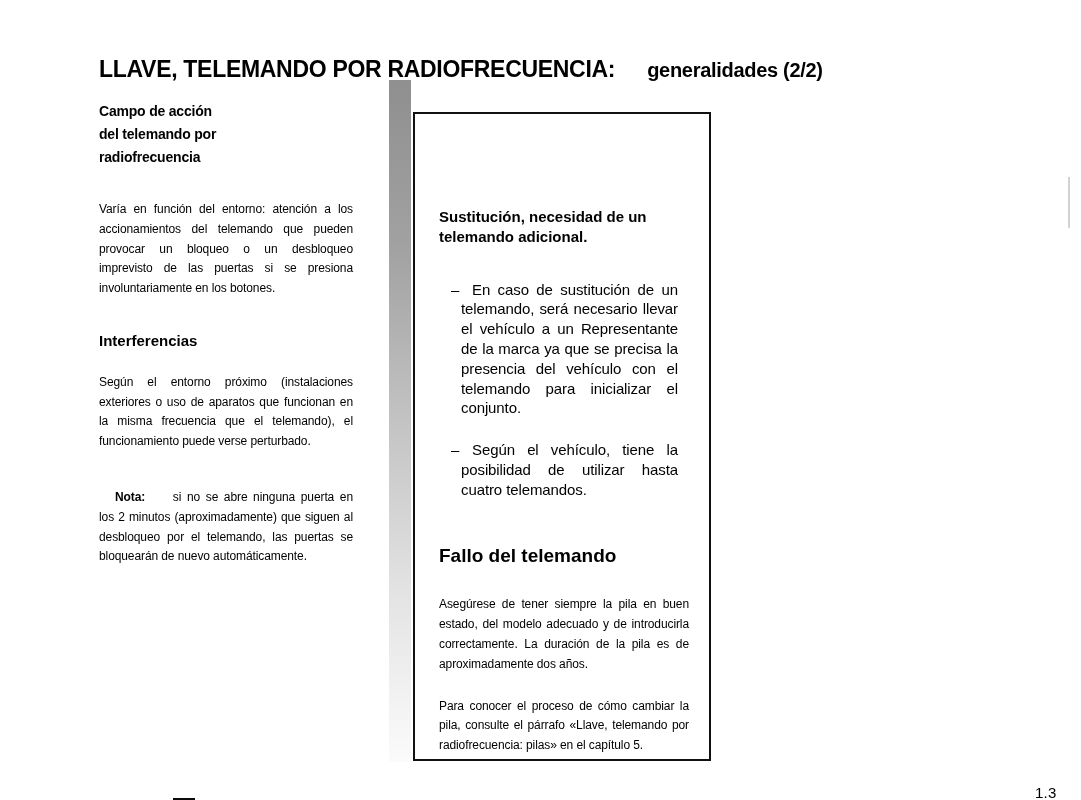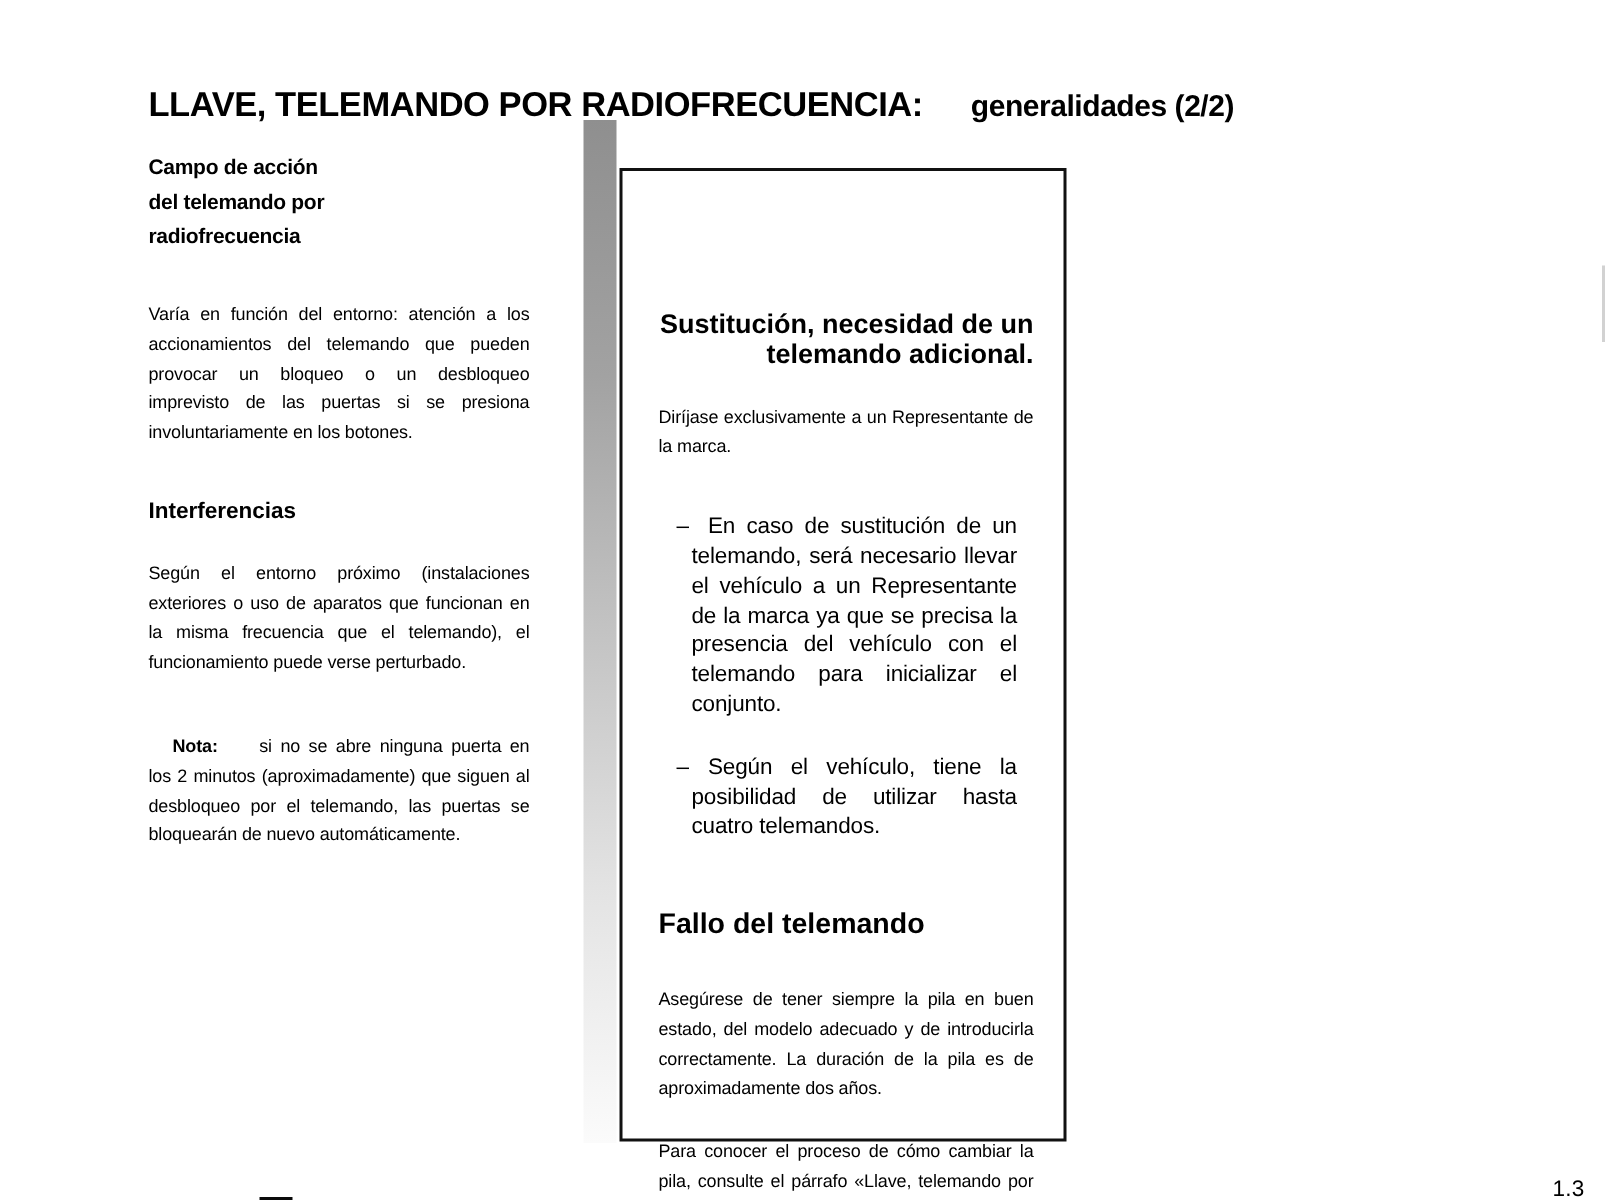--- a/index.html
+++ b/index.html
@@ -74,24 +74,24 @@
     position: absolute;
     left: 391px;
     top: 90px;
     width: 298px;
     height: 649px;
     border: 2px solid #111;
     background: #fff;
     padding: 82px 9px 0 13px;
   }
   .box-heading {
-    font-size: 18px;
+    font-size: 15px;
     line-height: 19.8px;
     font-weight: bold;
-    text-align: right;
+    text-align: left;
   }
   .bullet-list {
     list-style: none;
     margin: 0;
   }
   .bullet-item {
     position: relative;
     padding-left: 22px;
     font-size: 15px;
     line-height: 19.8px;
@@ -160,21 +160,20 @@
     <h3 class="sub-heading">Interferencias</h3>
     <p class="body-text">Según el entorno próximo (instalaciones exteriores o uso de aparatos que funcionan en la misma frecuencia que el telemando), el funcionamiento puede verse perturbado.</p>
 
     <p class="body-text note-para"><span class="inline-bold">Nota:</span><span> si no se abre ninguna puerta en los 2 minutos (aproximadamente) que siguen al desbloqueo por el telemando, las puertas se bloquearán de nuevo automáticamente.</span></p>
   </div>
 
   <div class="divider-bar"></div>
 
   <div class="info-box">
     <p class="box-heading">Sustitución, necesidad de un telemando adicional.</p>
-    <p class="body-text">Diríjase exclusivamente a un Representante de la marca.</p>
 
     <ul class="bullet-list">
       <li class="bullet-item">
         <span class="bullet-dash">–</span>
         <span>En caso de sustitución de un telemando, será necesario llevar el vehículo a un Representante de la marca ya que se precisa la presencia del vehículo con el telemando para inicializar el conjunto.</span>
       </li>
       <li class="bullet-item">
         <span class="bullet-dash">–</span>
         <span>Según el vehículo, tiene la posibilidad de utilizar hasta cuatro telemandos.</span>
       </li>

